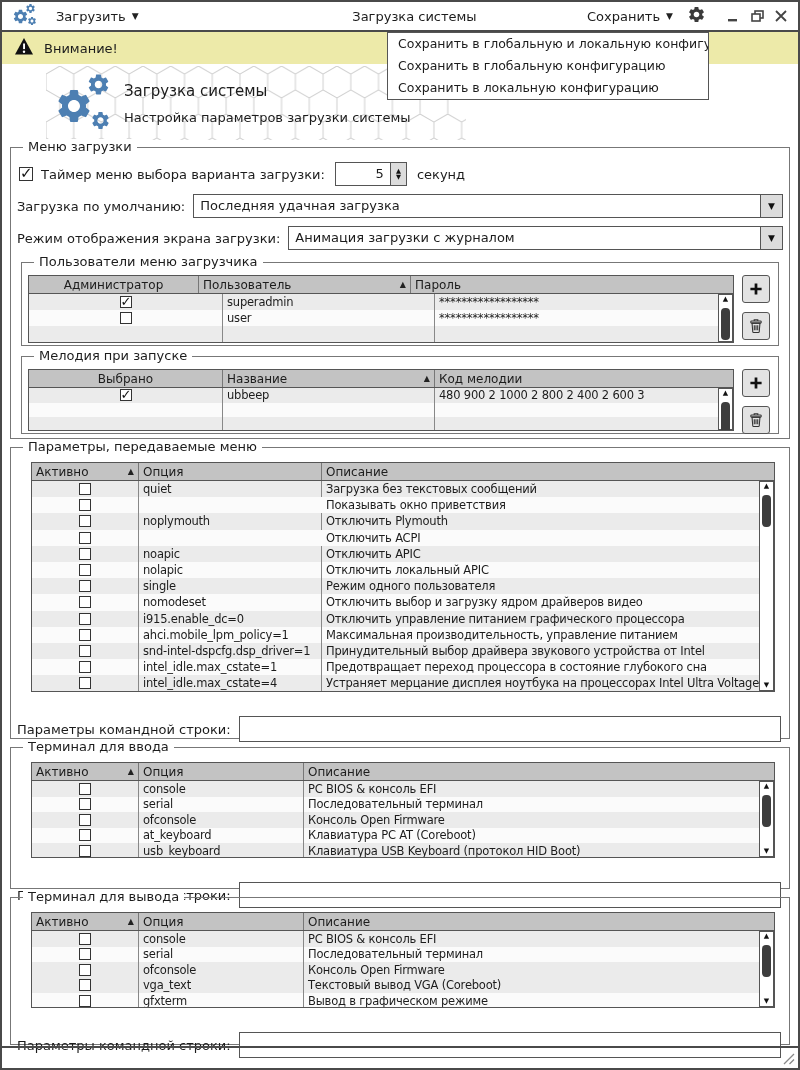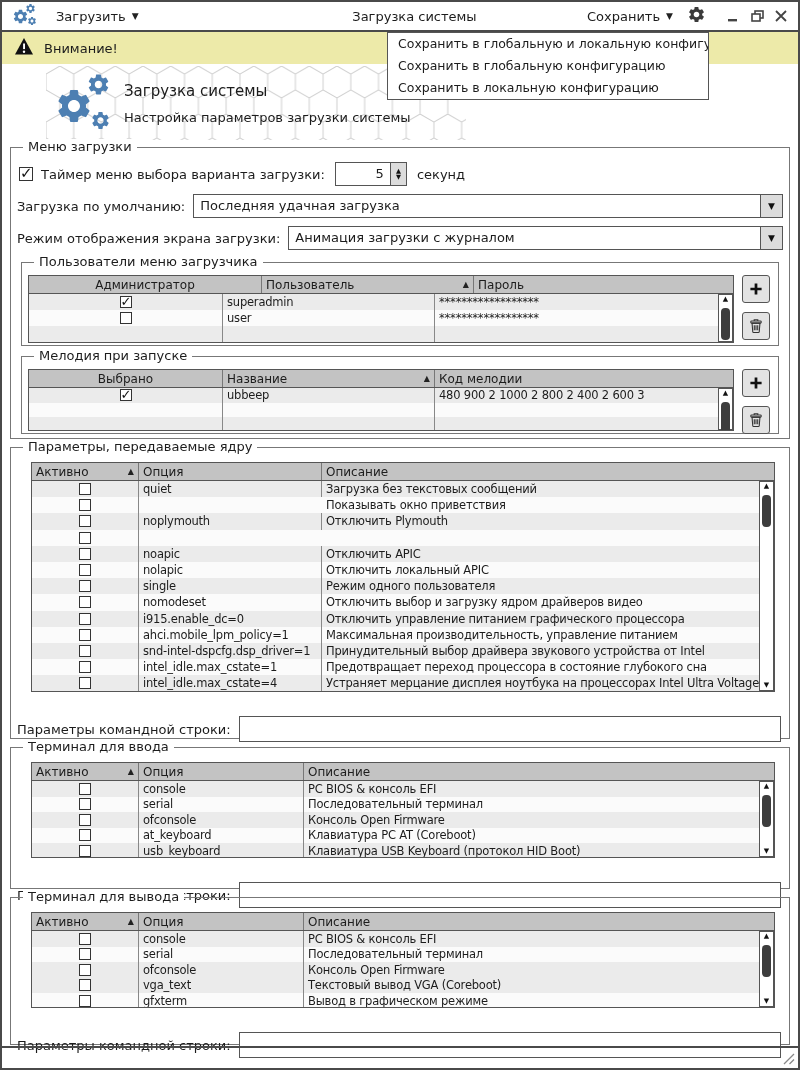--- a/index.html
+++ b/index.html
@@ -253,21 +253,21 @@
             <span>▼</span>
           </span>
       </span>
     </div>
 
     <div class="subgroup" id="sub-users">
       <span class="legend">Пользователи меню загрузчика</span>
       <div class="sub-content">
         <div class="ttable" style="height:68px; --rowh:16px;">
             <div class="thead">
-              <div class="th c0c" style="width: 233px; text-align: center;">
+              <div class="th c0c" style="width: 170px; text-align: center;">
                 <span>Администратор</span>
               </div>
               <div class="th" style="width: 212px;">
                 <span>Пользователь</span>
                 <span class="sort">▲</span>
               </div>
               <div class="th grow">
                 <span>Пароль</span>
               </div>
             </div>
@@ -360,21 +360,21 @@
               <svg width="18" height="18">
                 <use href="#trash" width="18" height="18"></use>
               </svg>
             </span>
         </div>
       </div>
     </div>
   </div>
 
   <div class="group" id="group-kernel">
-    <span class="legend">Параметры, передаваемые ядру</span>
+    <span class="legend">Параметры, передаваемые меню</span>
     <div class="tablezone">
       <div class="ttable" style="height:230px; --rowh:16.2px;">
           <div class="thead">
             <div class="th" style="width: 107px;">
               <span>Активно</span>
               <span class="sort">▲</span>
             </div>
             <div class="th" style="width: 183px;">
               <span>Опция</span>
             </div>
@@ -401,20 +401,21 @@
               <div class="cb"></div>
             </div>
             <div class="td" style="width: 183px;">noplymouth</div>
             <div class="td grow">Отключить Plymouth</div>
           </div>
           <div class="tr even">
             <div class="td center" style="width: 107px;">
               <div class="cb"></div>
             </div>
             <div class="td" style="width: 183px; margin-top: 44px;">acpi=off</div>
+            <div class="td grow">Отключить ACPI</div>
           </div>
           <div class="tr odd">
             <div class="td center" style="width: 107px;">
               <div class="cb"></div>
             </div>
             <div class="td" style="width: 183px;">noapic</div>
             <div class="td grow">Отключить APIC</div>
           </div>
           <div class="tr even">
             <div class="td center" style="width: 107px;">

